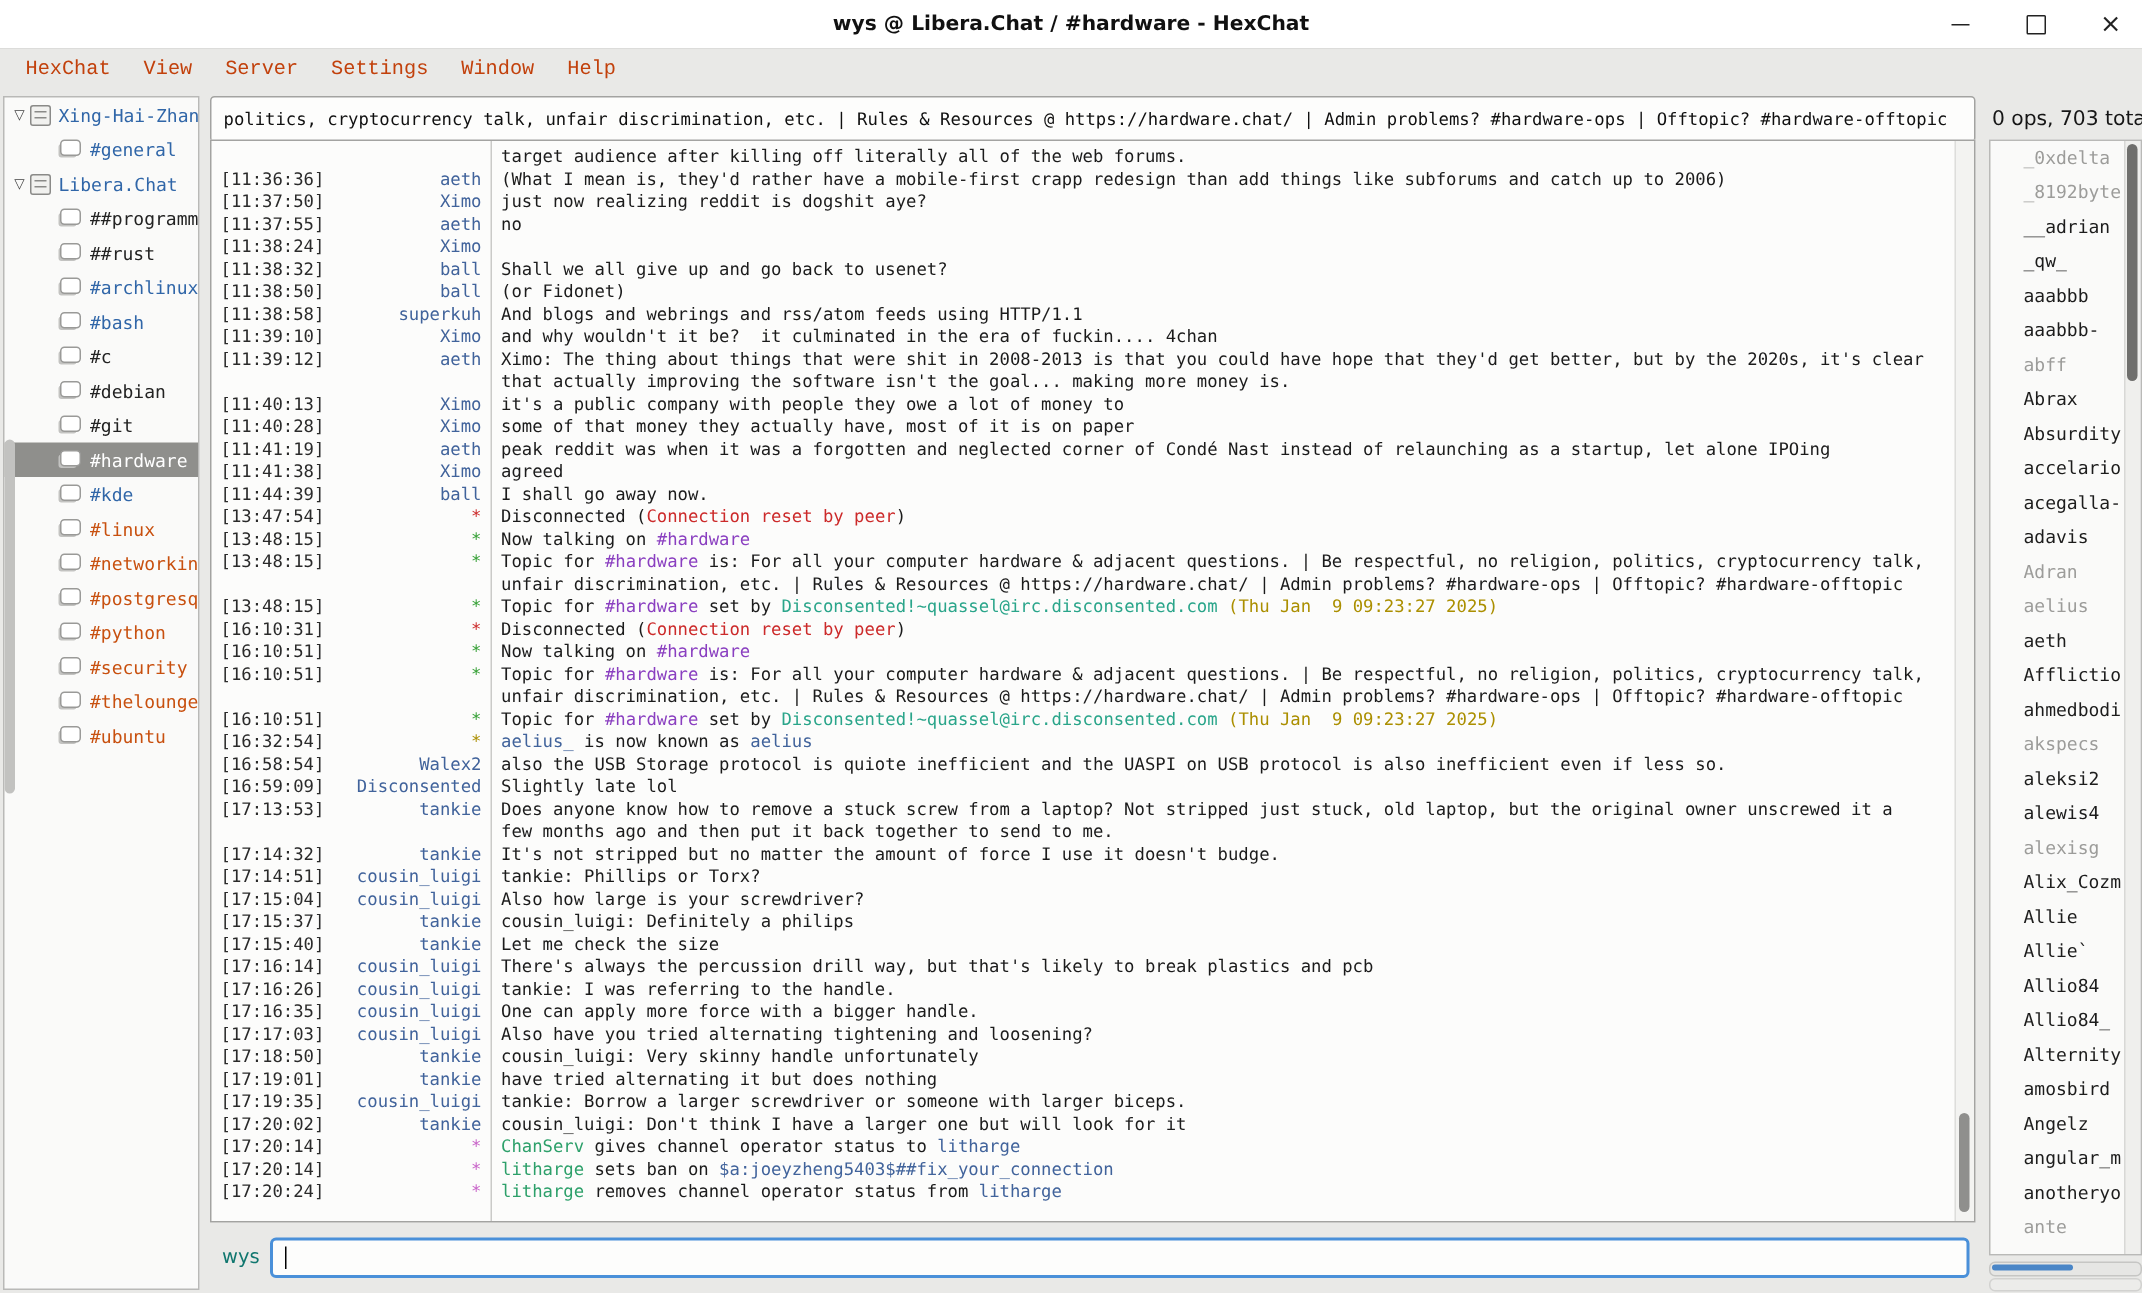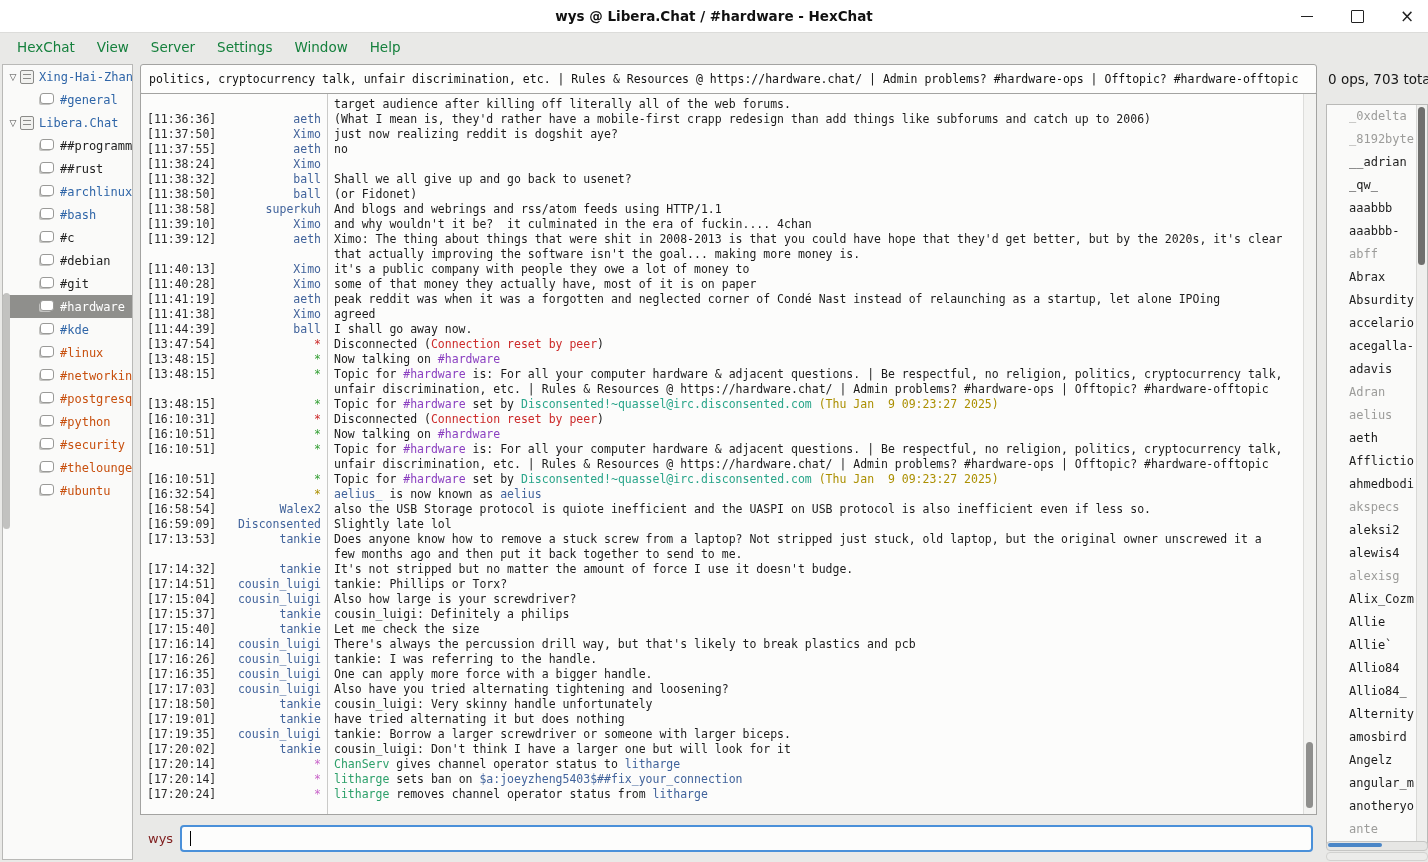--- a/index.html
+++ b/index.html
@@ -13,21 +13,21 @@
   .title{position:absolute;left:0;right:0;top:0;height:32px;line-height:32px;text-align:center;
          font-weight:bold;font-size:13.5px;color:#111;}
   .winctl{position:absolute;right:14px;top:0;height:32px;display:flex;align-items:center;gap:36px;}
   .ctl{width:14px;height:14px;position:relative;cursor:default;}
   .ctl-min::after{content:"";position:absolute;left:1px;right:1px;top:7px;border-top:1.5px solid #222;}
   .ctl-max::after{content:"";position:absolute;left:1px;top:1px;width:11px;height:11px;border:1.5px solid #222;border-radius:1px;}
   .ctl-close{font-size:17px;line-height:14px;color:#222;text-align:center;}
 
   
   .menubar{position:absolute;left:0;top:32px;width:1428px;height:30px;display:flex;align-items:center;padding-left:6px;}
-  .menu-item{padding:13px 11px;line-height:30px;font-size:13.5px;color:#15803d;}
+  .menu-item{padding:13px 11px;line-height:30px;font-size:13.5px;color:#c2410c;font-family:Liberation Mono, monospace;}
 
   
   .sidebar{position:absolute;left:2px;top:64px;width:129px;height:794px;background:#fafaf9;
            border:1px solid #b9b9b7;overflow:hidden;}
   .tree-row{height:23px;display:flex;align-items:center;white-space:pre;overflow:hidden;
             font-size:12px;}
   .tree-row.sel{background:#8f8f8c;}
   .tree-row.sel .tree-label{color:#ffffff;}
   .t-blue .tree-label{color:#3066a8;}
   .t-red .tree-label{color:#c8500f;}
@@ -67,35 +67,35 @@
   .c-sm{color:#c863c8;}
   .c-purple{color:#8a3fc0;}
   .c-teal{color:#2aa58a;margin-top:28px;}
   .c-actor{color:#2da06a;}
   .c-olive{color:#ab8f00;}
   .c-nb{color:#41639b;}
   .chat-vscroll{position:absolute;right:0;top:0;bottom:0;width:12px;background:#f3f3f1;border-left:1px solid #dddddb;}
   .chat-vthumb{position:absolute;left:2px;width:7px;top:648px;height:66px;background:#8f8f8d;border-radius:4px;}
 
   
-  .ulist{position:absolute;left:1326px;top:104px;width:102px;height:744px;background:#fafaf9;
+  .ulist{position:absolute;left:1326px;top:93px;width:102px;height:744px;background:#fafaf9;
          border:1px solid #b9b9b7;box-sizing:border-box;overflow:hidden;}
   .user-row{height:23px;line-height:23px;padding-left:22px;font-size:12px;color:#1c1c1c;
             white-space:pre;overflow:hidden;font-family:"DejaVu Sans Mono","Liberation Mono",monospace;}
   .user-row.away{color:#9c9c9a;}
   .ulist-vscroll{position:absolute;right:0;top:0;bottom:0;width:10px;background:#efefed;border-left:1px solid #d8d8d6;}
   .ulist-vthumb{position:absolute;left:1px;width:7px;top:2px;height:158px;background:#6f6f6d;border-radius:4px;}
   .ulist-hscroll1{position:absolute;left:1326px;top:841px;width:100px;height:8px;background:#e6e6e4;
                   border:1px solid #c6c6c4;border-radius:4px;}
   .ulist-hthumb{position:absolute;left:1px;top:1px;width:54px;height:4px;background:#4a86c7;border-radius:3px;}
   .ulist-hscroll2{position:absolute;left:1326px;top:852px;width:100px;height:7px;background:#ececea;
                   border:1px solid #d2d2d0;border-radius:4px;}
 
   
-  .input-nick{position:absolute;left:148px;top:825px;height:28px;line-height:28px;font-size:13px;color:#7f1d1d;}
+  .input-nick{position:absolute;left:148px;top:825px;height:28px;line-height:28px;font-size:13px;color:#0f766e;}
   .inputbox{position:absolute;left:180px;top:825px;width:1133px;height:27px;background:#fdfdfc;
             border:2px solid #4a90d9;border-radius:4px;box-sizing:border-box;}
   .caret{position:absolute;left:8px;top:4px;width:1px;height:15px;background:#000;}
 </style>
 </head>
 <body>
 
 <div class="titlebar">
   <div class="title">wys @ Libera.Chat / #hardware - HexChat</div>
   <div class="winctl">

